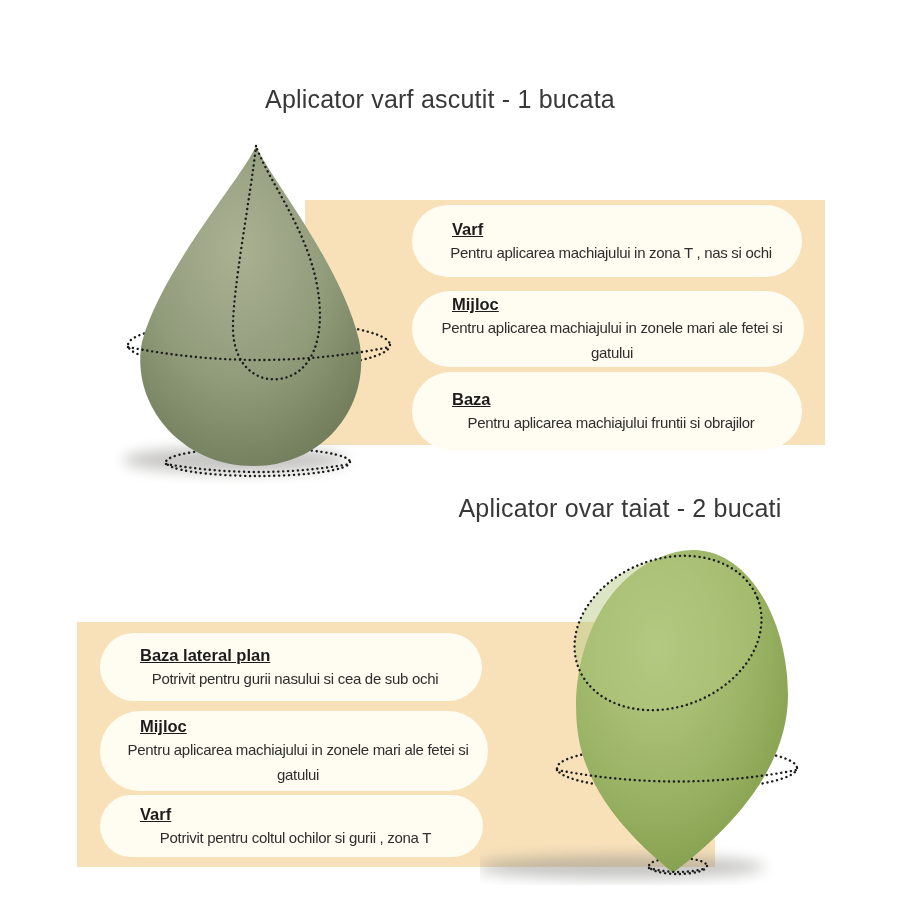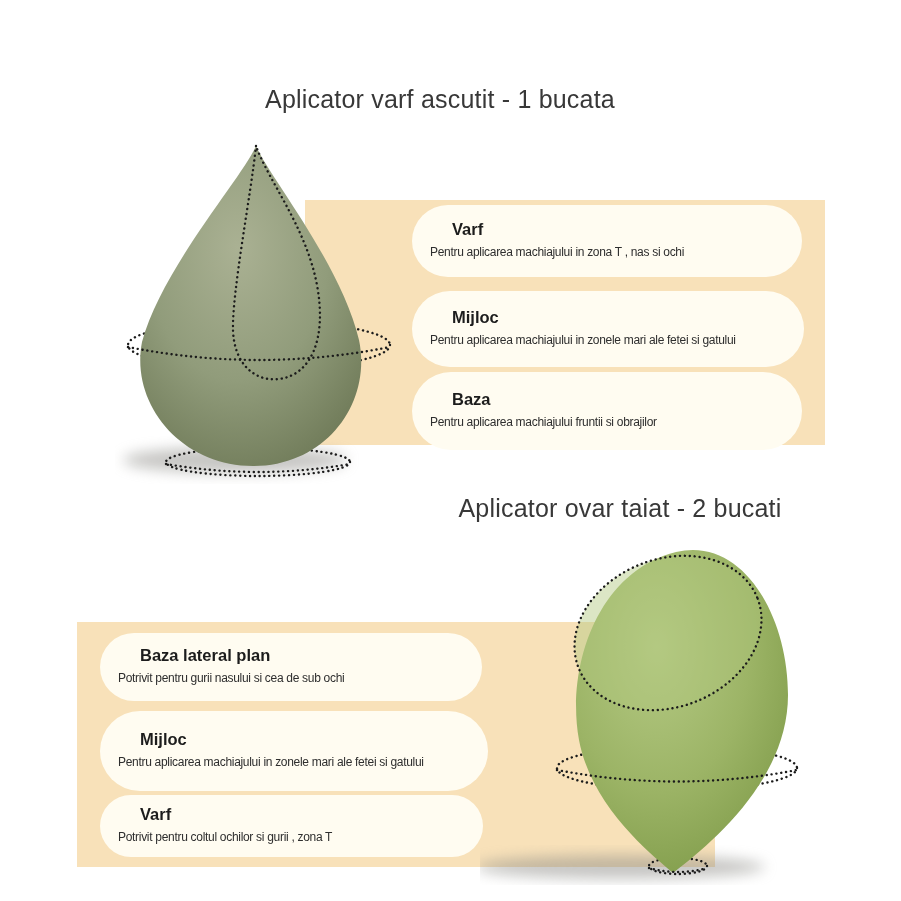--- a/index.html
+++ b/index.html
@@ -4,22 +4,22 @@
 <style>
   html,body{margin:0;padding:0;background:#ffffff;}
   body{width:901px;height:901px;position:relative;overflow:hidden;
        font-family:"Liberation Sans","DejaVu Sans",sans-serif;}
   .abs{position:absolute;}
   .title{font-size:25px;color:#383838;text-align:center;letter-spacing:0.2px;}
   .panel{position:absolute;background:#f8e1b9;}
   .pill{position:absolute;background:#fffcf1;border-radius:40px;
         box-sizing:border-box;padding:8px 10px 8px 18px;
         display:flex;flex-direction:column;justify-content:center;}
-  .pill-label{font-weight:bold;font-size:16.5px;color:#1c1c1c;margin-left:22px;line-height:22px;}
-  .pill-desc{font-size:12px;color:#2e2e2e;line-height:25px;letter-spacing:-0.3px;}
+  .pill-label{font-weight:bold;font-size:16.5px;color:#1c1c1c;margin-left:22px;line-height:22px;text-decoration:underline;}
+  .pill-desc{font-size:15px;color:#2e2e2e;line-height:25px;letter-spacing:-0.3px;text-align:center;}
   svg{position:absolute;pointer-events:none;}
   .dots{fill:none;stroke:#1b1b1b;stroke-width:2.4;stroke-linecap:round;
         stroke-dasharray:0.1 4.8;}
 </style>
 </head>
 <body>
 
 <div class="abs title" style="left:140px;top:85px;width:600px;">Aplicator varf ascutit - 1 bucata</div>
 
 <div class="panel" style="left:305px;top:200px;width:520px;height:245px;"></div>

